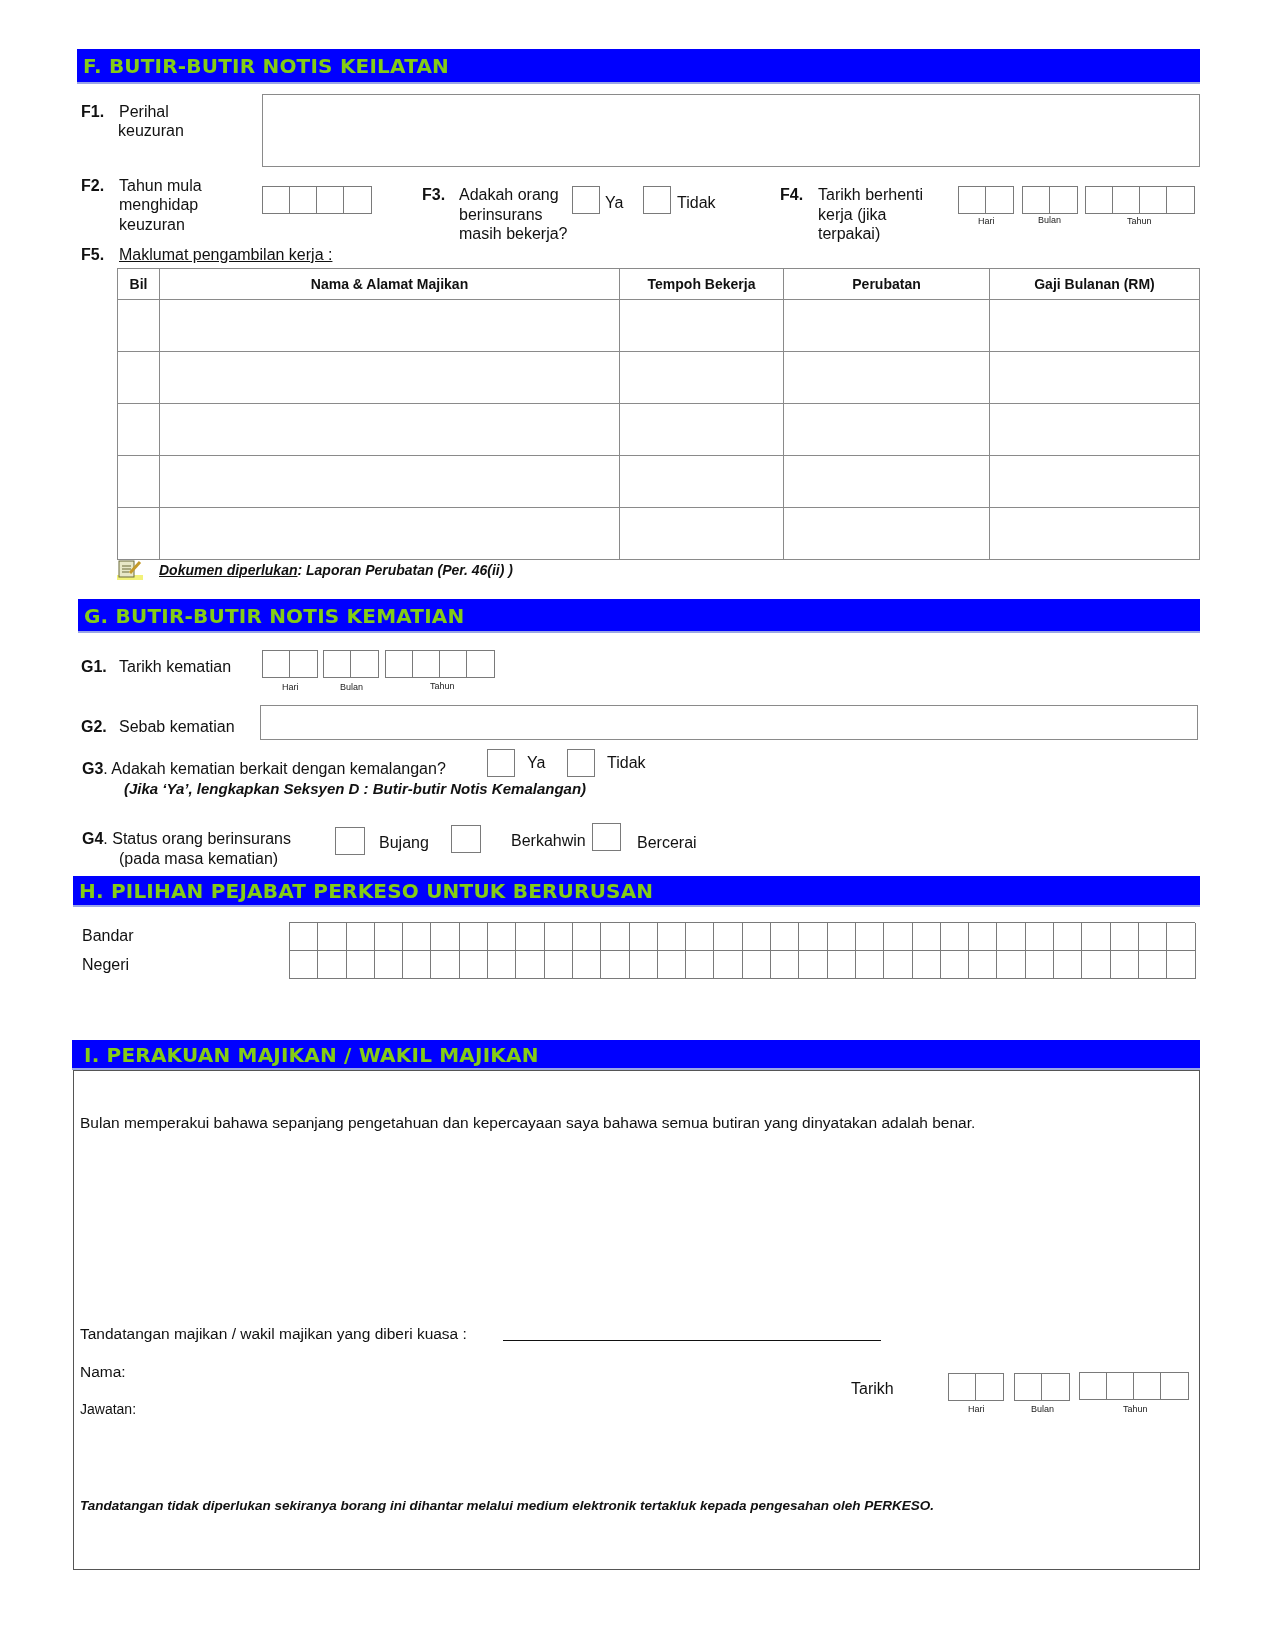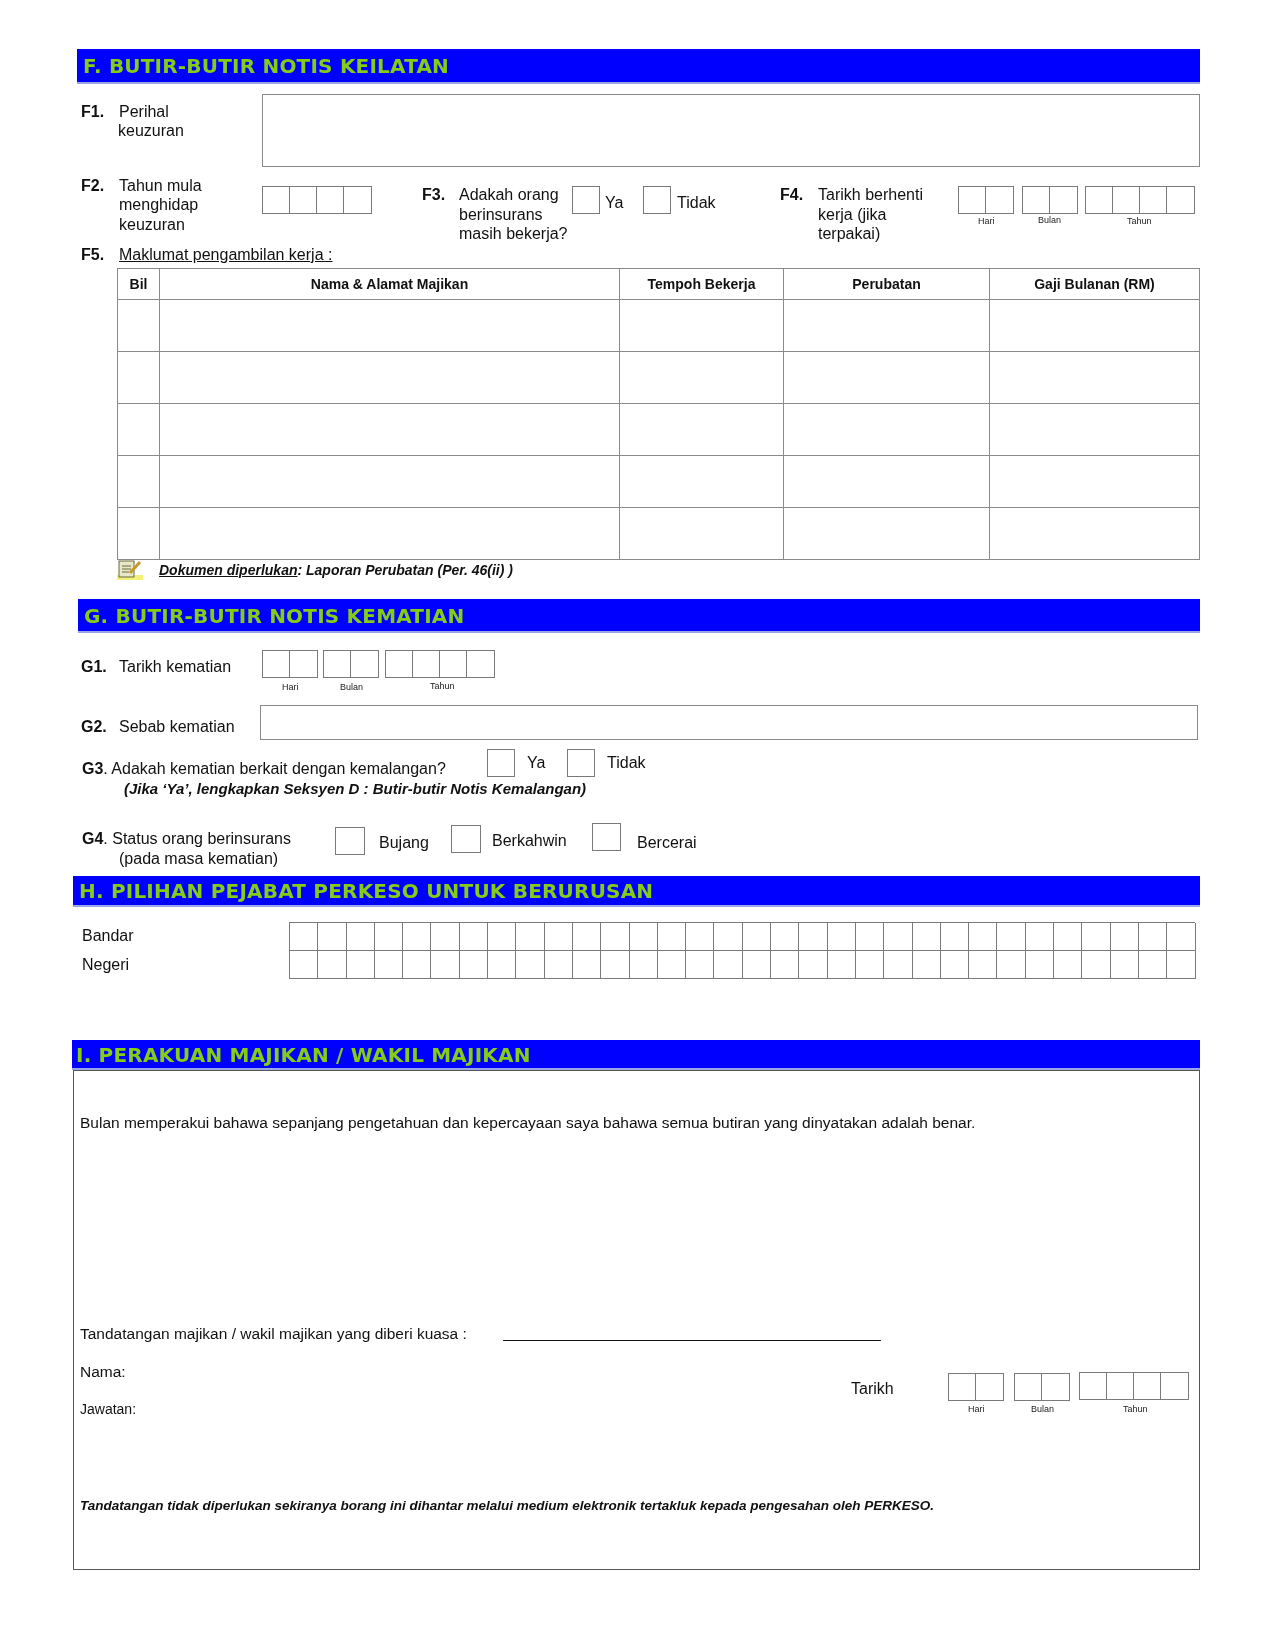--- a/index.html
+++ b/index.html
@@ -186,21 +186,21 @@
 <div class="lbl" style="left:607px; top:753px;">Tidak</div>
 <div class="lbl note-italic" style="left:124px; top:779px; font-size:15px;">(Jika ‘Ya’, lengkapkan Seksyen D : Butir-butir Notis Kemalangan)</div>
 
 <div class="lbl" style="left:82px; top:829px;">
   <span class="code">G4</span><span>. Status orang berinsurans</span>
 </div>
 <div class="lbl" style="left:119px; top:849px;">(pada masa kematian)</div>
 <div class="cb" style="left:335px; top:827px; width:30px; height:28px;"></div>
 <div class="lbl" style="left:379px; top:833px;">Bujang</div>
 <div class="cb" style="left:451px; top:825px; width:30px; height:28px;"></div>
-<div class="lbl" style="left:492px; top:831px;">Berkahwin</div>
+<div class="lbl" style="left:511px; top:831px;">Berkahwin</div>
 <div class="cb" style="left:592px; top:823px; width:29px; height:28px;"></div>
 <div class="lbl" style="left:637px; top:833px;">Bercerai</div>
 
 <div class="sec-header" style="left:73px; top:876px; width:1127px; height:31px; line-height:31px;">
   <span>H.  PILIHAN PEJABAT PERKESO UNTUK BERURUSAN</span>
 </div>
 <div class="lbl" style="left:82px; top:926px;">Bandar</div>
 <div class="lbl" style="left:82px; top:955px;">Negeri</div>
 <div class="grid" style="left:289px; top:922px; width:906px;">
   <span></span>
@@ -262,21 +262,21 @@
   <span></span>
     <span></span>
     <span></span>
     <span></span>
     <span></span>
     <span></span>
     <span></span>
     <span></span>
 </div>
 
-<div class="sec-header" style="left:72px; top:1040px; width:1128px; height:30px; line-height:30px; padding-left:4px;">
+<div class="sec-header" style="left:72px; top:1040px; width:1128px; height:30px; line-height:30px; padding-left:12px;">
   <span>I.    PERAKUAN MAJIKAN / WAKIL MAJIKAN</span>
 </div>
 <div class="decl-box" style="left:73px; top:1070px; width:1127px; height:500px;"></div>
 
 <div class="lbl" style="left:80px; top:1113px; font-size:15.5px;">Bulan memperakui bahawa sepanjang pengetahuan dan kepercayaan saya bahawa semua butiran yang dinyatakan adalah benar.</div>
 
 <div class="lbl" style="left:80px; top:1324px; font-size:15.5px;">Tandatangan majikan / wakil majikan yang diberi kuasa :</div>
 <div class="abs" style="left:503px; top:1340px; width:378px; border-bottom:1.5px solid #111;"></div>
 
 <div class="lbl" style="left:80px; top:1362px; font-size:15.5px;">Nama:</div>

